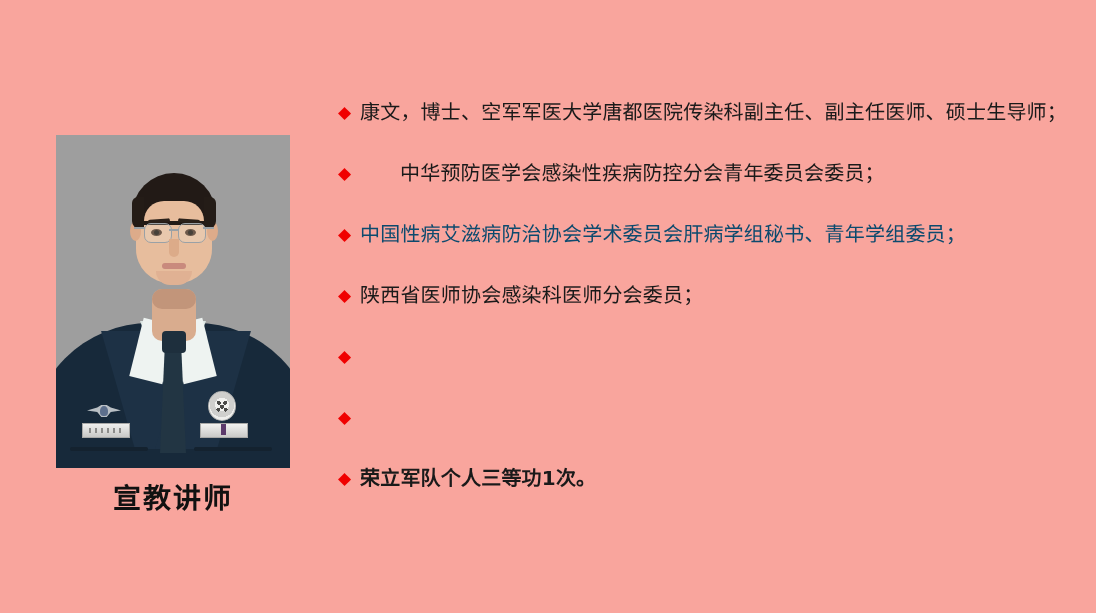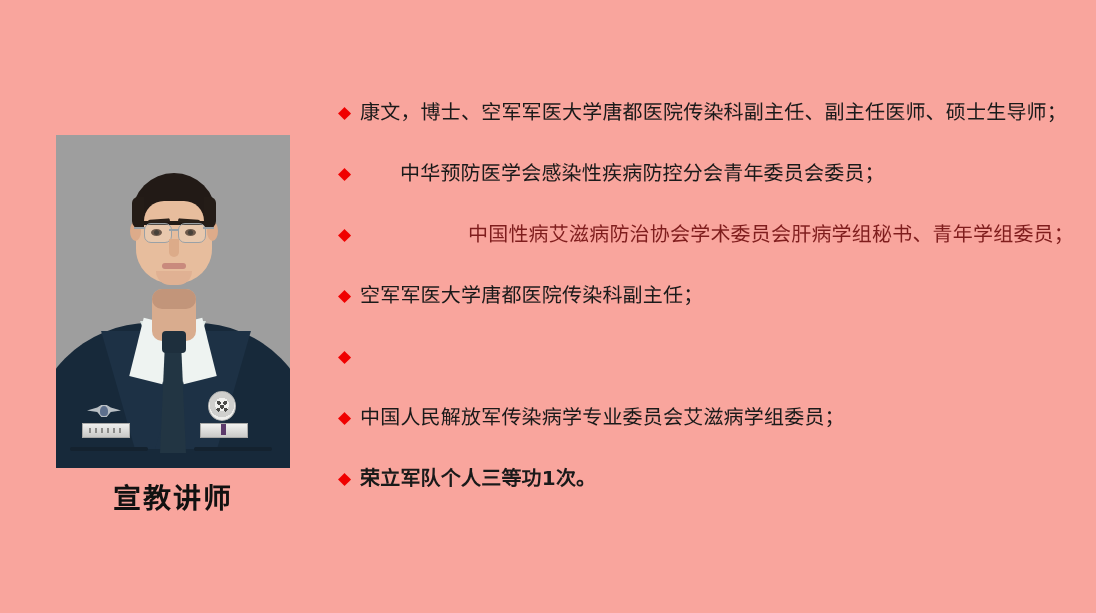--- a/index.html
+++ b/index.html
@@ -345,35 +345,34 @@
       <span class="bio-text" style="color: rgb(26, 26, 26);">康文，博士、空军军医大学唐都医院传染科副主任、副主任医师、硕士生导师；</span>
     </div>
 
     <div class="bio-item">
       <span class="bio-bullet" style="color: rgb(240, 0, 0);">◆</span>
       <span class="bio-text" style="color: rgb(26, 26, 26); margin-left: 40px;">中华预防医学会感染性疾病防控分会青年委员会委员；</span>
     </div>
 
     <div class="bio-item">
       <span class="bio-bullet" style="color: rgb(240, 0, 0);">◆</span>
-      <span class="bio-text" style="color: #7f1d1d; text-align: right;">中国性病艾滋病防治协会学术委员会肝病学组秘书、青年学组委员；</span>
-    </div>
-
-    <div class="bio-item">
-      <span class="bio-bullet" style="color: rgb(240, 0, 0);">◆</span>
-      <span class="bio-text" style="color: rgb(26, 26, 26);">空军军医大学唐都医院传染科副主任；</span>
-    </div>
-
-    <div class="bio-item">
-      <span class="bio-bullet" style="color: rgb(240, 0, 0);">◆</span>
-    </div>
-
-    <div class="bio-item">
-      <span class="bio-bullet" style="color: rgb(240, 0, 0);">◆</span>
-      <span class="bio-text" style="color: rgb(26, 26, 26);">中国人民解放军传染病学专业委员会艾滋病学组委员；</span>
+      <span class="bio-text" style="color: #0c4a6e;">中国性病艾滋病防治协会学术委员会肝病学组秘书、青年学组委员；</span>
+    </div>
+
+    <div class="bio-item">
+      <span class="bio-bullet" style="color: rgb(240, 0, 0);">◆</span>
+      <span class="bio-text" style="color: rgb(26, 26, 26);">陕西省医师协会感染科医师分会委员；</span>
+    </div>
+
+    <div class="bio-item">
+      <span class="bio-bullet" style="color: rgb(240, 0, 0);">◆</span>
+    </div>
+
+    <div class="bio-item">
+      <span class="bio-bullet" style="color: rgb(240, 0, 0);">◆</span>
     </div>
 
     <div class="bio-item">
       <span class="bio-bullet" style="color: rgb(240, 0, 0);">◆</span>
       <span class="bio-text" style="color: rgb(26, 26, 26); font-weight: bold;">荣立军队个人三等功1次。</span>
     </div>
 
   </div>
 </div>
 

